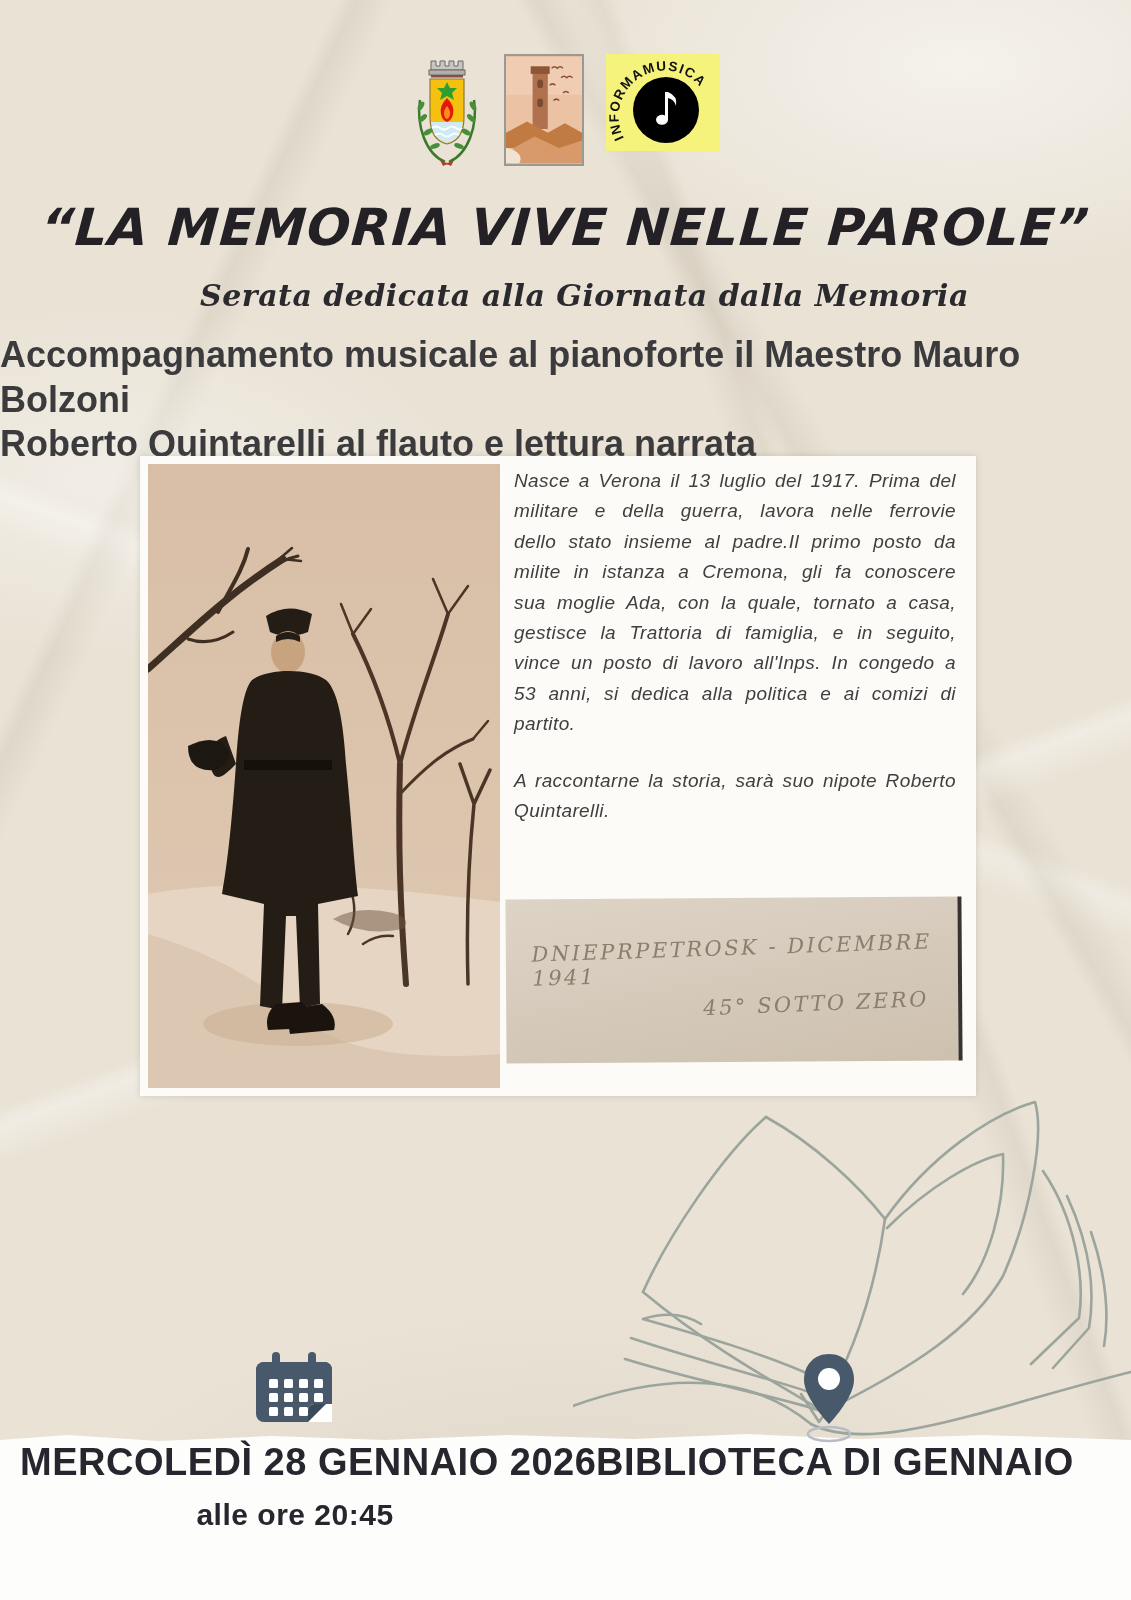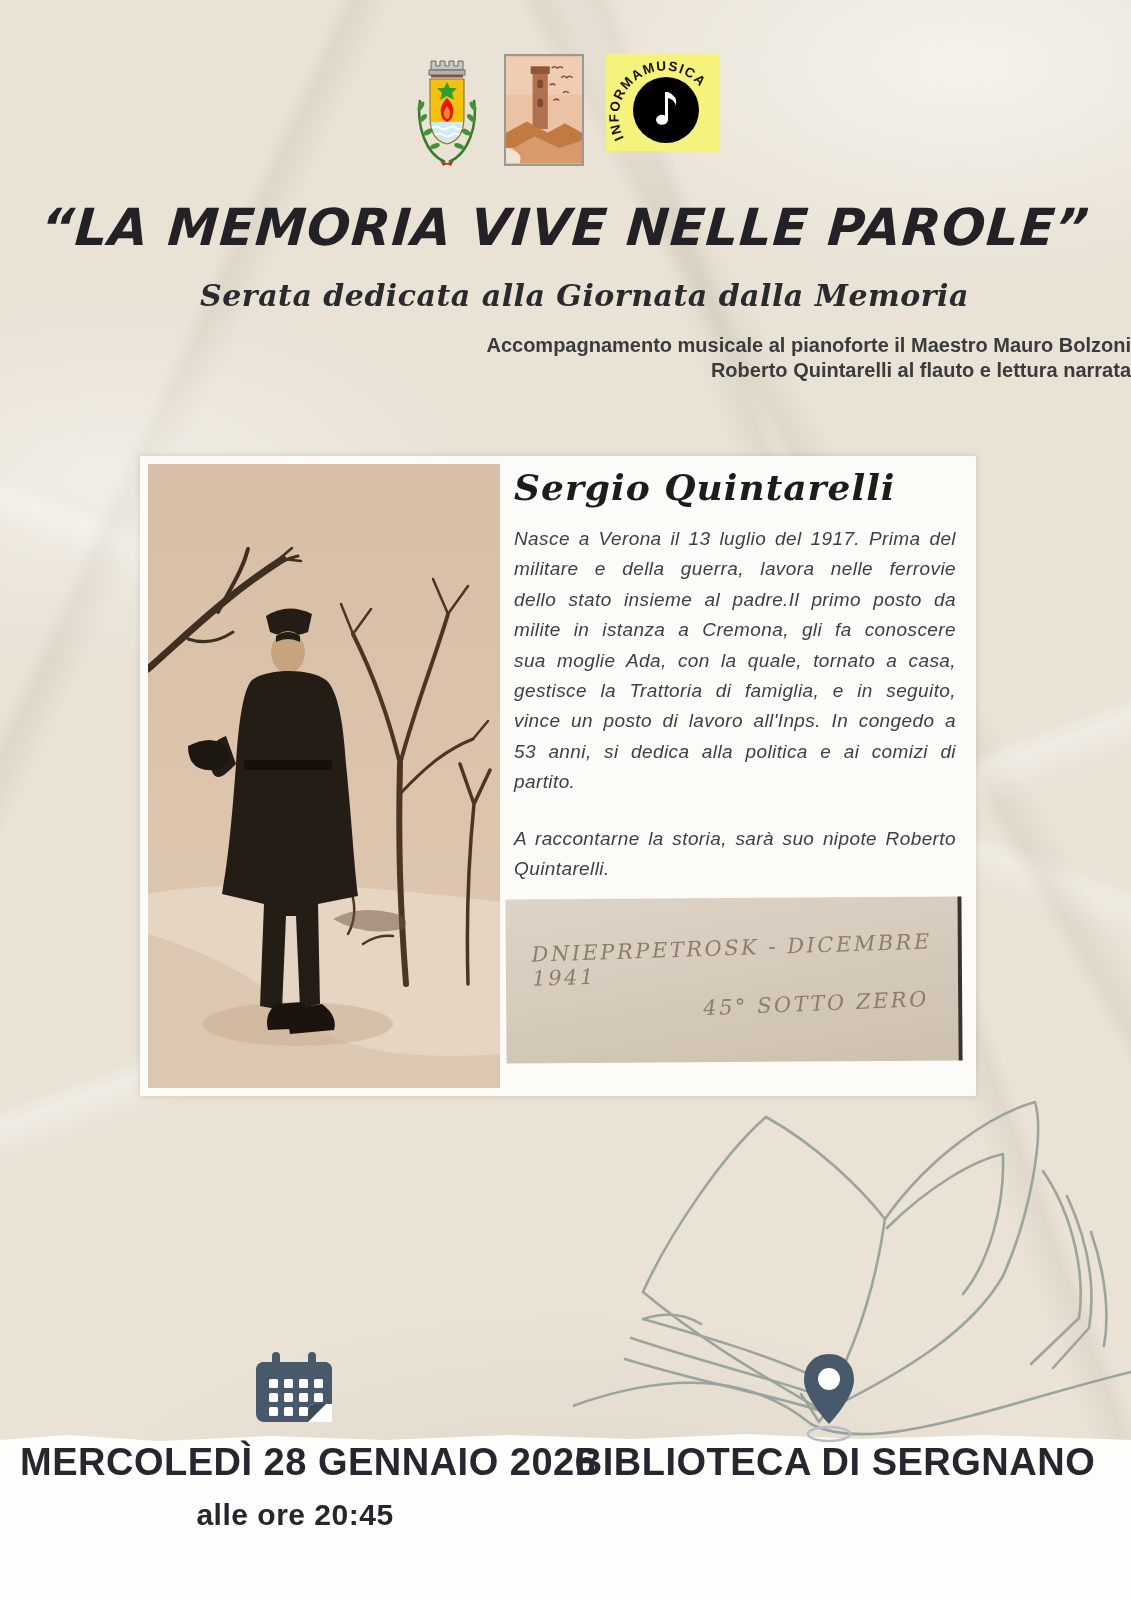--- a/index.html
+++ b/index.html
@@ -32,22 +32,22 @@
     font-size:51px;font-weight:700;font-style:italic;color:#232126;
     font-family:"DejaVu Sans",sans-serif;letter-spacing:1px;transform:skewX(-4deg);
     white-space:nowrap;
   }
   .subtitle{
     position:absolute;top:278px;left:0;width:100%;text-align:center;
     font-size:30px;font-weight:700;font-style:italic;color:#2a2a2e;
     font-family:"DejaVu Serif",serif;letter-spacing:.5px;padding-left:38px;
   }
   .credits{
-    position:absolute;top:333px;left:0;width:100%;text-align:right;
-    font-size:20px;font-weight:700;color:#3b3b3d;line-height:1.24;
+    position:absolute;top:333px;left:0;width:100%;text-align:left;
+    font-size:36px;font-weight:700;color:#3b3b3d;line-height:1.24;
     font-family:"Liberation Sans",sans-serif;
   }
   
   .card{
     position:absolute;left:140px;top:456px;width:836px;height:640px;
     background:#fcfbf8;box-shadow:0 0 6px rgba(120,110,90,.25);
   }
   .photo{position:absolute;left:8px;top:8px;width:352px;height:624px;}
   .bio-panel{
     position:absolute;left:374px;top:10px;width:442px;height:428px;
@@ -200,21 +200,20 @@
         <path d="M104,216 C120,204 162,204 178,216 C192,228 196,270 198,300 C204,360 206,400 210,432 L170,440 L172,540 L152,544 L148,452 L138,452 L134,546 L112,542 L116,440 L74,430 C80,396 84,356 88,300 C90,268 94,226 104,216 Z" fill="#241d16"></path>
         <path d="M88,300 C76,312 66,322 62,300 C58,286 66,276 78,272 Z" fill="#241d16"></path>
         <path d="M40,282 q28,-14 40,4 q4,16 -14,20 q-26,2 -26,-24 z" fill="#1d1712"></path>
         <rect x="96" y="296" width="88" height="10" fill="#151009"></rect>
         <path d="M128,540 l26,-2 q14,14 10,26 l-44,2 q-4,-16 8,-26 z" fill="#1b140e"></path>
         <path d="M148,544 l26,-4 q16,12 12,26 l-44,4 q-4,-16 6,-26 z" fill="#1b140e"></path>
       </g>
     </svg>
 
     <div class="bio-panel">
-      <h2 class="bio-name">Sergio Quintarelli</h2>
       <p class="bio-text">Nasce a Verona il 13 luglio del 1917. Prima del militare e della guerra, lavora nelle ferrovie dello stato insieme al padre.Il primo posto da milite in istanza a Cremona, gli fa conoscere sua moglie Ada, con la quale, tornato a casa, gestisce la Trattoria di famiglia, e in seguito, vince un posto di lavoro all'Inps. In congedo a 53 anni, si dedica alla politica e ai comizi di partito.</p>
       <p class="bio-text">A raccontarne la storia, sarà suo nipote Roberto Quintarelli.</p>
     </div>
 
     <div class="note">
       <div class="note-l1">DNIEPRPETROSK - DICEMBRE 1941</div>
       <div class="note-l2">45° SOTTO ZERO</div>
     </div>
   </div>
 
@@ -267,15 +266,15 @@
     <ellipse cx="32" cy="84" rx="21" ry="7" fill="none" stroke="#b6bdc4" stroke-width="2.5"></ellipse>
     <path d="M32,4 C17,4 7,15 7,30 C7,48 32,74 32,74 C32,74 57,48 57,30 C57,15 47,4 32,4 Z" fill="#47596b"></path>
     <circle cx="32" cy="29" r="11" fill="#ffffff"></circle>
   </svg>
 
   <div class="date-block">
     <div class="big-line">MERCOLEDÌ 28 GENNAIO 2026</div>
     <div class="small-line">alle ore 20:45</div>
   </div>
   <div class="venue-block">
-    <div class="big-line">BIBLIOTECA DI SERGNANO</div>
+    <div class="big-line">BIBLIOTECA DI GENNAIO</div>
   </div>
 </div>
 
 </body></html>

